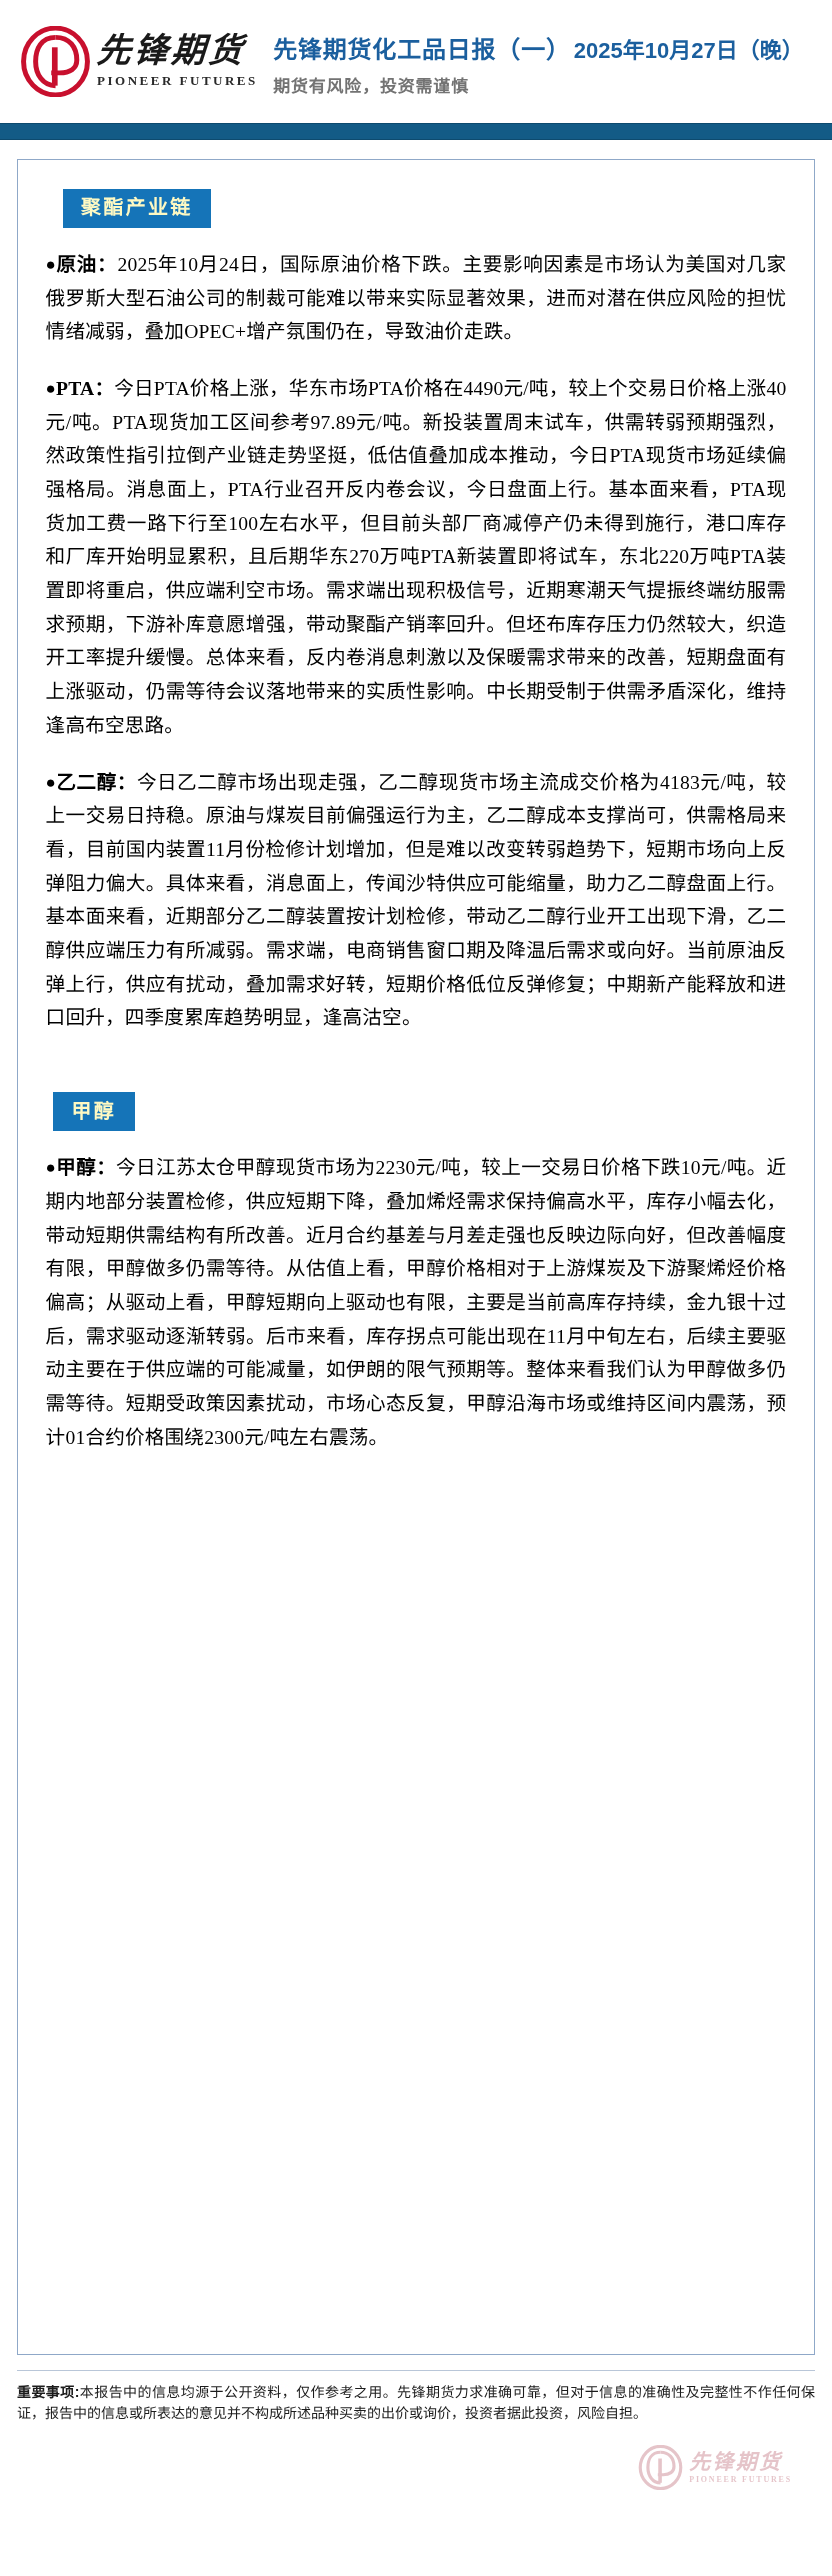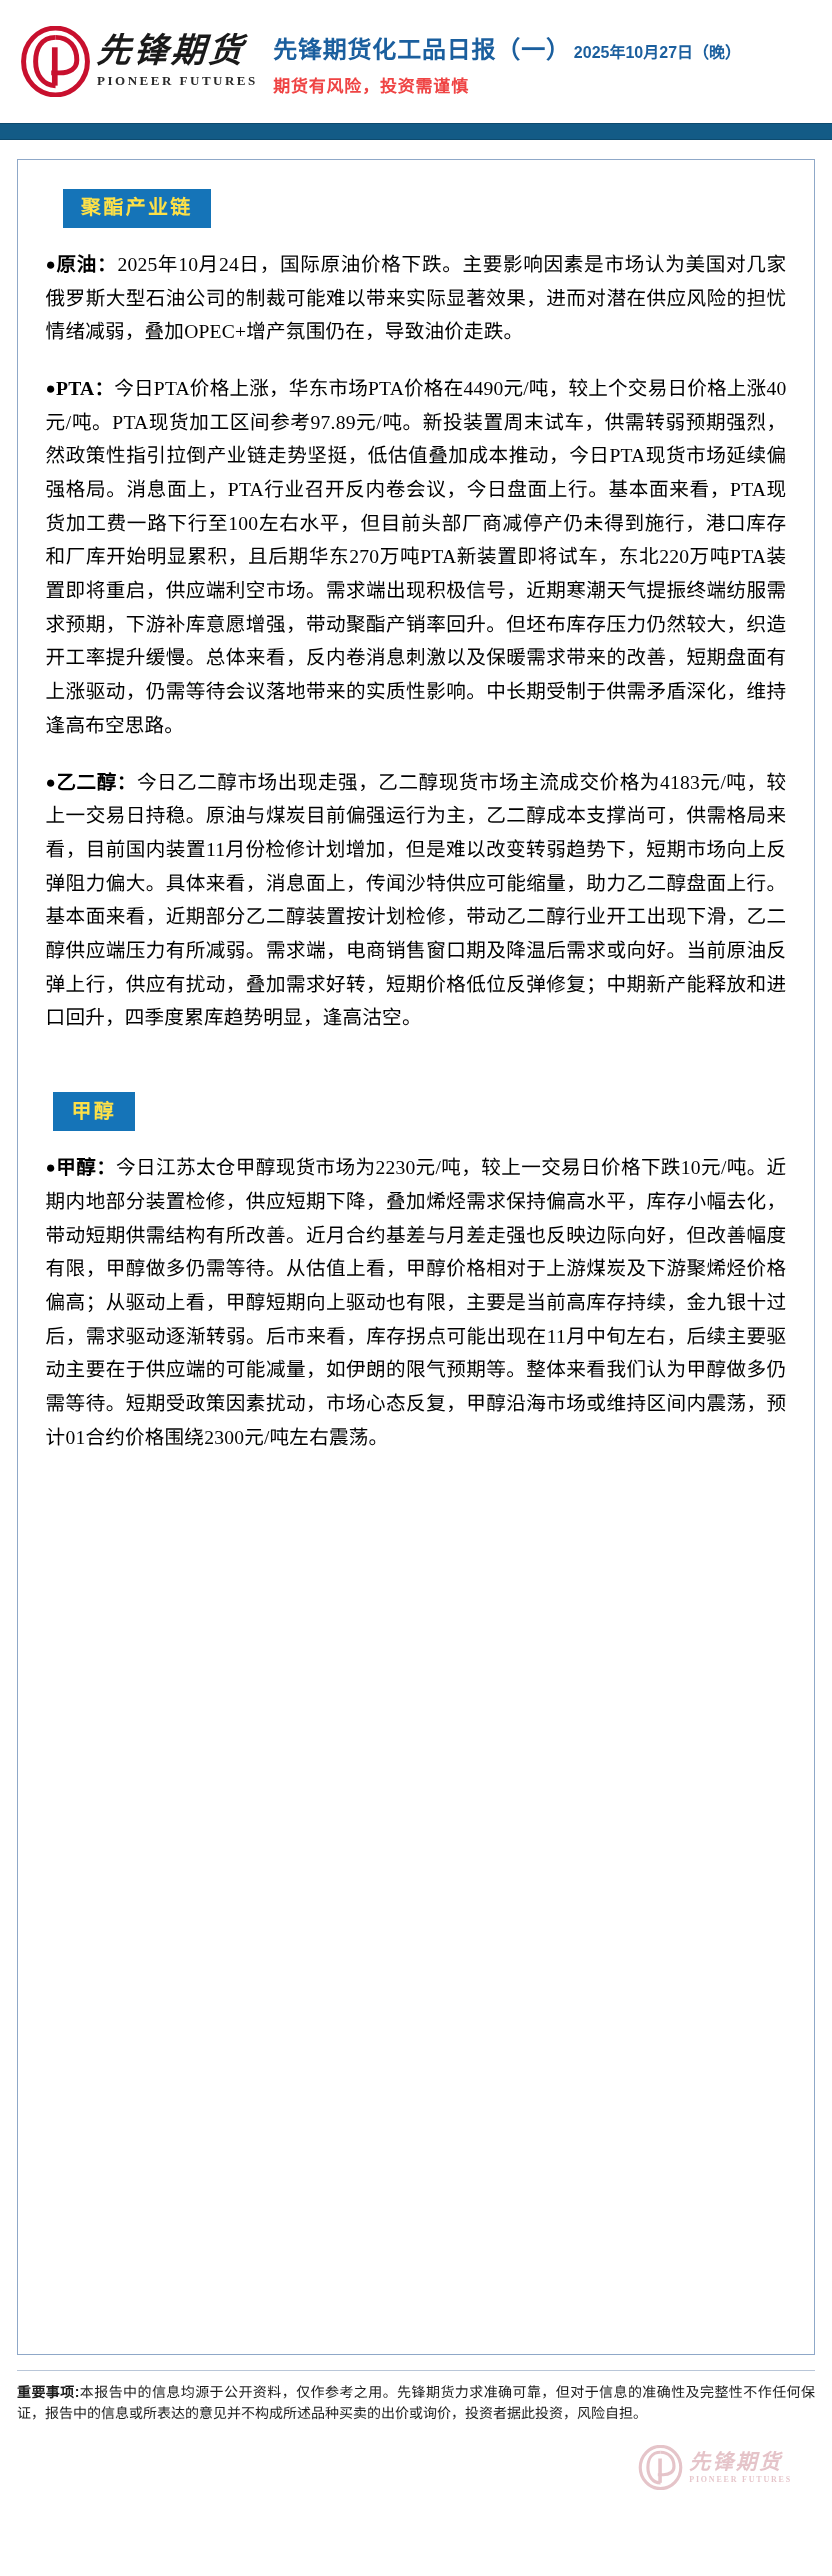--- a/index.html
+++ b/index.html
@@ -89,32 +89,32 @@
   .doc-title {
     font-family: "Liberation Sans", "DejaVu Sans", sans-serif;
     font-size: 24px;
     font-weight: bold;
     color: #1b5f9e;
     letter-spacing: 0.8px;
   }
 
   .doc-date {
     font-family: "Liberation Sans", "DejaVu Sans", sans-serif;
-    font-size: 16px;
+    font-size: 22px;
     font-weight: bold;
     color: #1b5f9e;
     margin-left: 3.1px;
     letter-spacing: 0px;
   }
 
   .doc-sub {
     font-family: "Liberation Sans", "DejaVu Sans", sans-serif;
     font-size: 17px;
     font-weight: bold;
-    color: #ef4444;
+    color: #737373;
     margin-top: 7px;
     letter-spacing: 0.8px;
   }
 
   .header-bar {
     width: 832px;
     height: 17px;
     background: #135b86;
     border-top: 1.5px solid #0d4a6e;
     border-bottom: 1.5px solid #0d4a6e;
@@ -128,21 +128,21 @@
   .content-card {
     border: 0.8px solid #8fa8c8;
     background: #ffffff;
     padding: 23px 23px 31px 23px;
     min-height: 2196px;
   }
 
   .section-badge {
     display: inline-block;
     background: #1574b8;
-    color: #fde047;
+    color: #fef9c3;
     font-family: "Liberation Sans", "DejaVu Sans", sans-serif;
     font-size: 20px;
     font-weight: bold;
     letter-spacing: 2.3px;
     padding: 7.7px 18.5px 8.5px 18.5px;
     margin: 6.2px 0 20px 21.6px;
     line-height: 1.15;
   }
 
   .section-badge.second {

